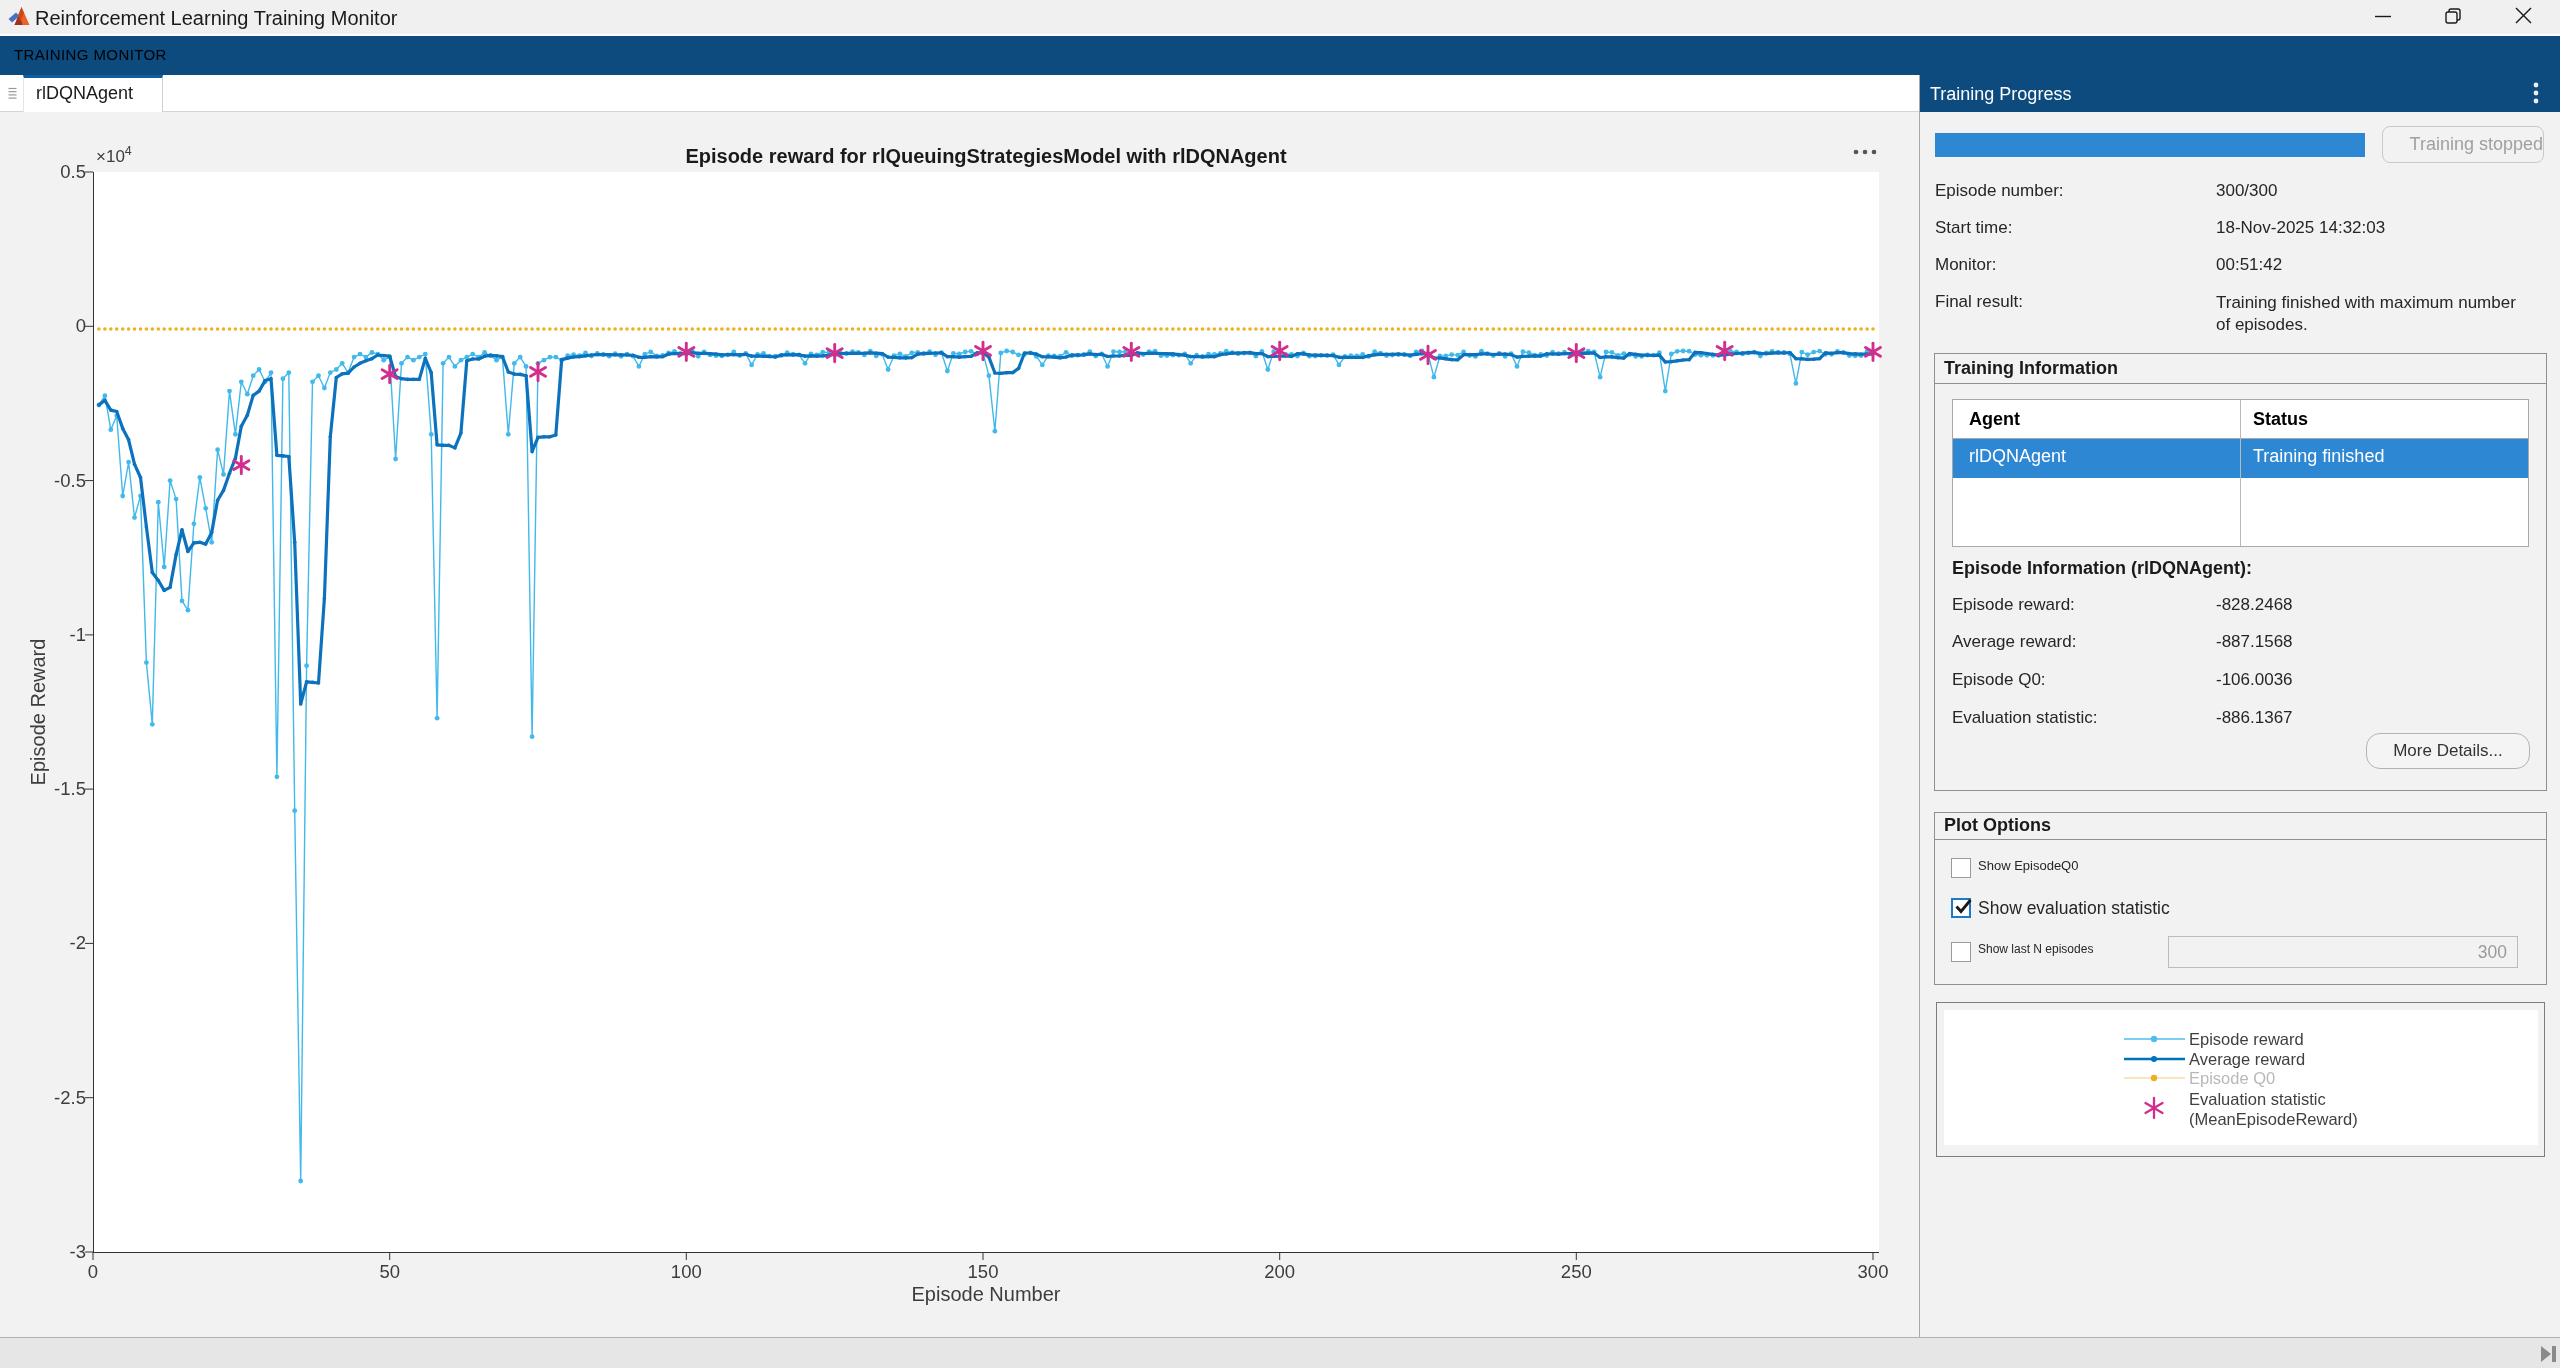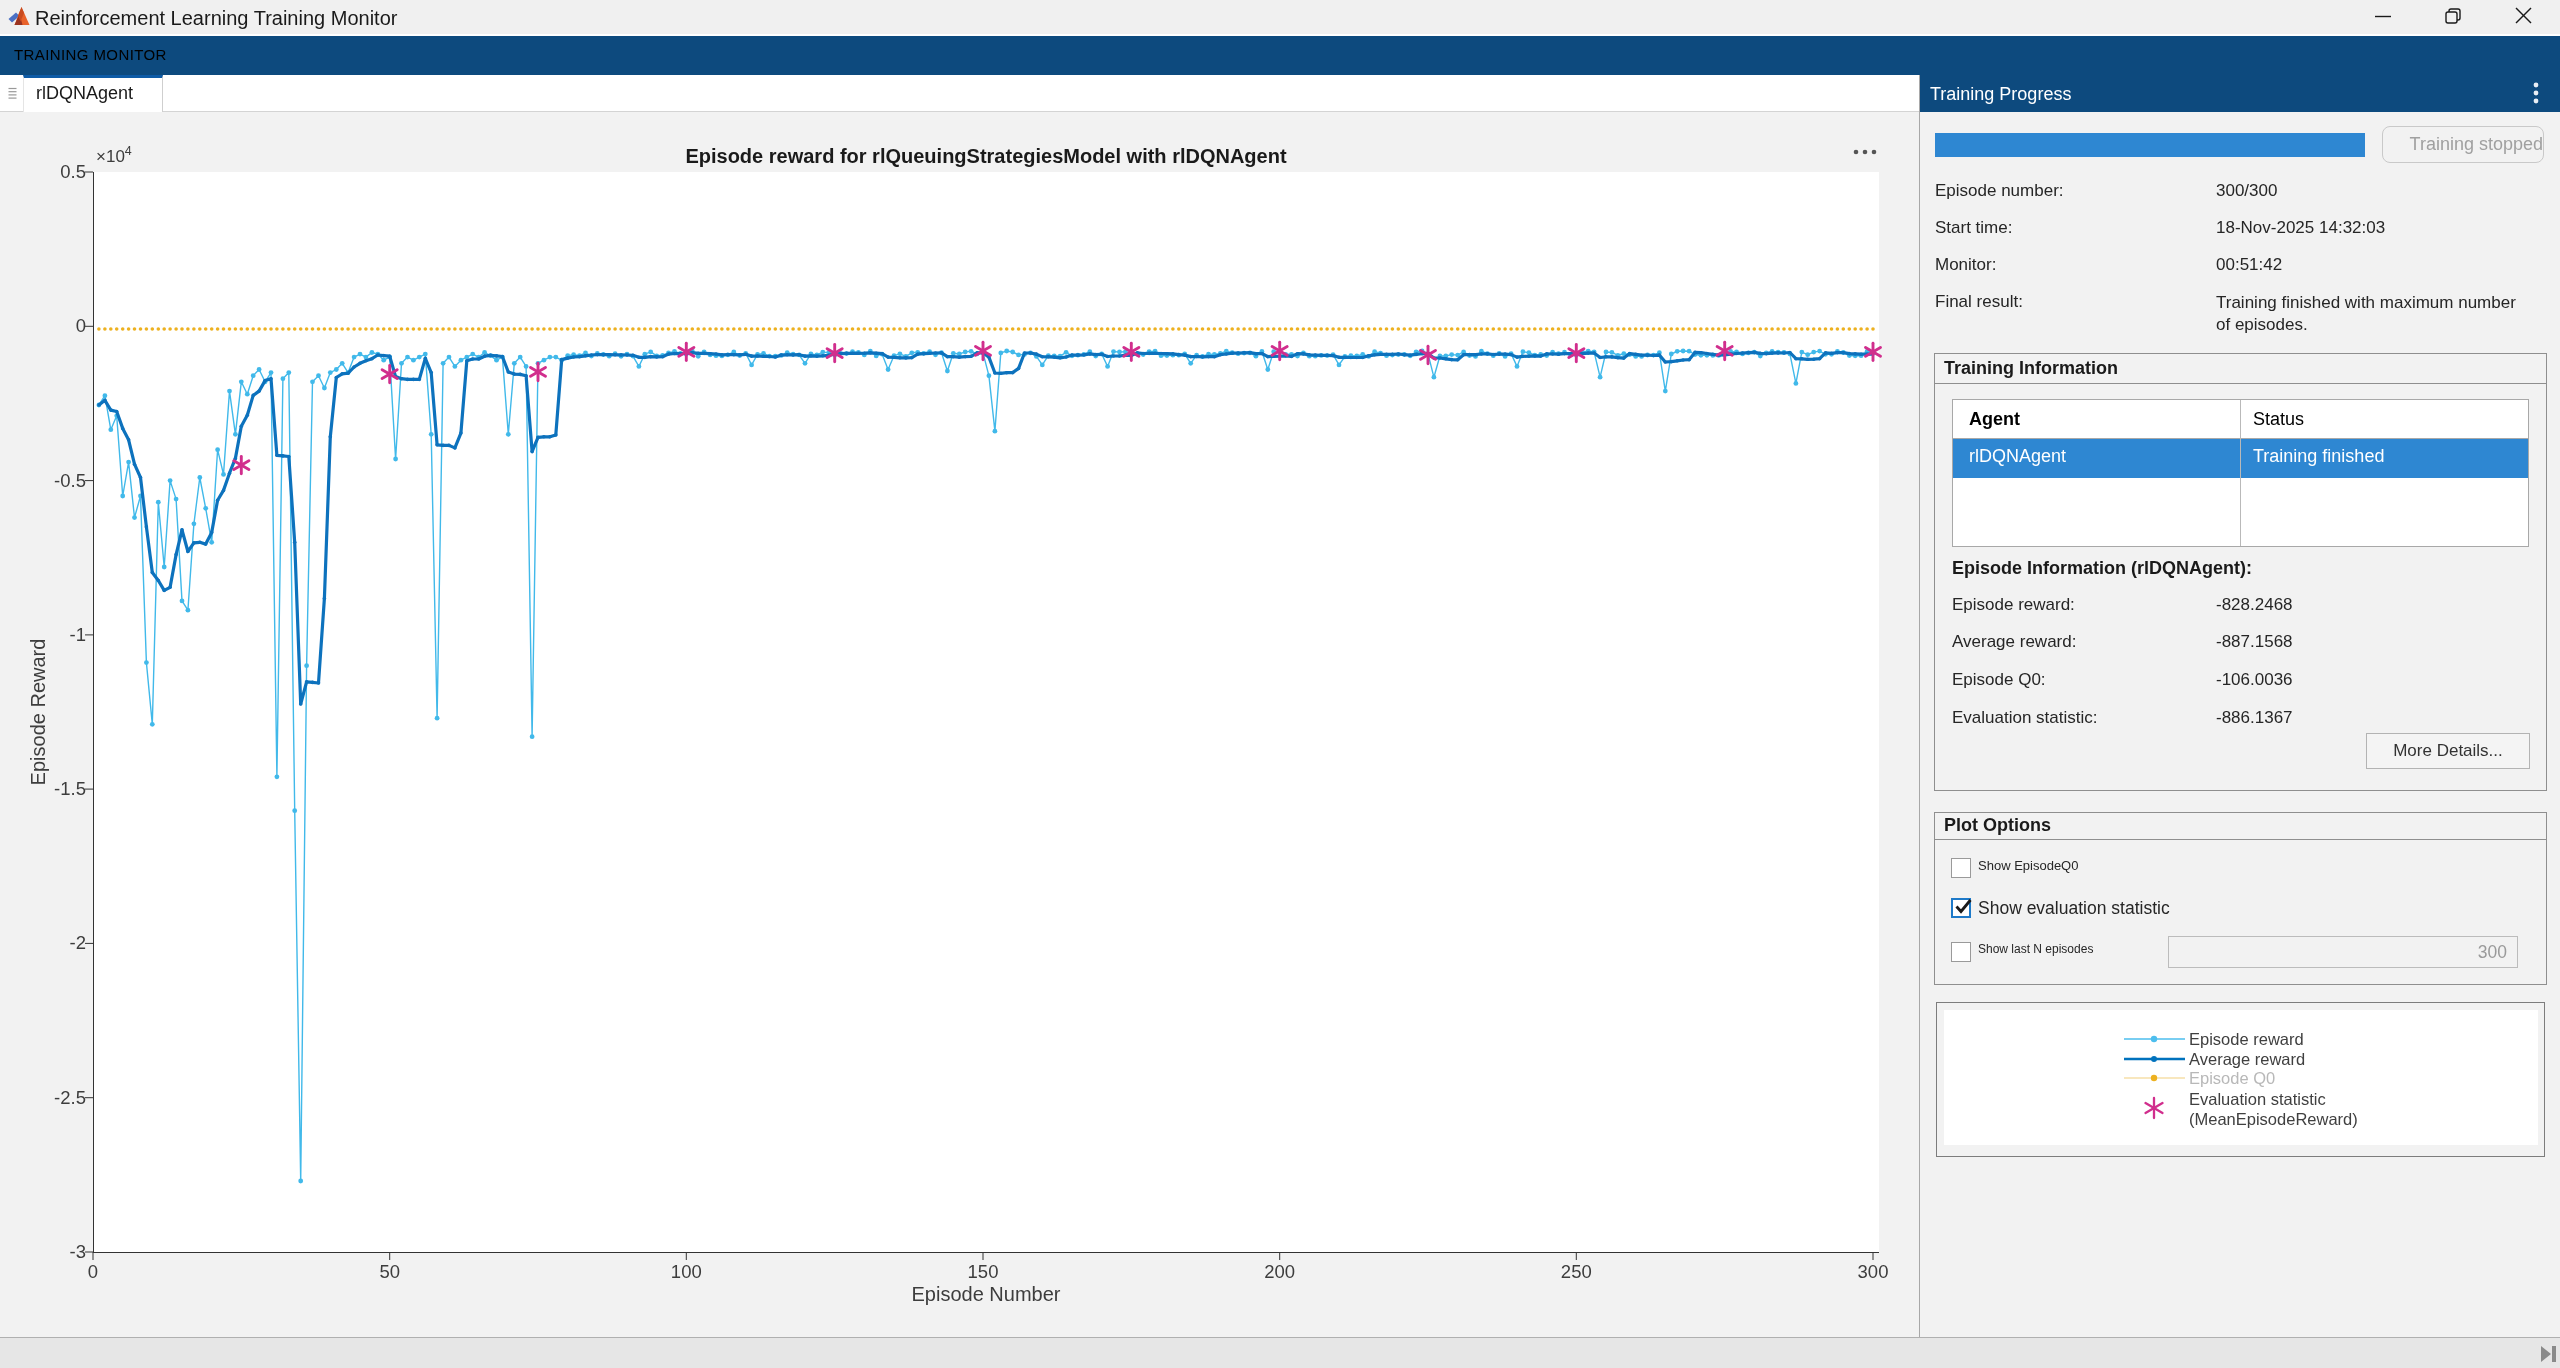--- a/index.html
+++ b/index.html
@@ -21,21 +21,21 @@
 #trstopped{left:2382px;top:126px;width:162px;height:37px;border:1.5px solid #c9c9c9;border-radius:8px;color:#a0a0a0;font-size:18px;text-align:right;line-height:34px}
 .lbl{font-size:17px;color:#262626}
 .box{border:1px solid #8f8f8f}
 .boxtitle{font-size:18px;font-weight:bold;color:#1a1a1a}
 #tinfo{left:1934px;top:353px;width:613px;height:438px}
 #tinfo-sep{left:1934px;top:383px;width:613px;height:1px;background:#8f8f8f}
 #table{left:1952px;top:399px;width:577px;height:148px;border:1px solid #a8a8a8;background:#fff}
 #throw{position:absolute;left:0;top:0;width:575px;height:39px;border-bottom:1px solid #a8a8a8}
 #tselrow{position:absolute;left:0;top:39px;width:575px;height:39px;background:#2e87d2;color:#fff}
 #tcoldiv{position:absolute;left:287px;top:0;width:1px;height:146px;background:#b9b9b9}
-#moredet{left:2366px;top:733px;width:164px;height:36px;border:1px solid #b3b3b3;border-radius:0;color:#333;font-size:17px;text-align:center;line-height:34px;background:#f4f4f4}
+#moredet{left:2366px;top:733px;width:164px;height:36px;border:1px solid #b3b3b3;border-radius:14px;color:#333;font-size:17px;text-align:center;line-height:34px;background:#f4f4f4}
 #plotopt{left:1934px;top:812px;width:613px;height:173px}
 #plotopt-sep{left:1934px;top:839px;width:613px;height:1px;background:#8f8f8f}
 .cb{position:absolute;width:20px;height:20px;background:#fff;border:1.5px solid #9a9a9a}
 .cbc{position:absolute;width:20px;height:20px;background:#fff;border:2px solid #1e7ac9}
 #nfield{left:2168px;top:936px;width:350px;height:32px;border:1px solid #bcbcbc;color:#9a9a9a;font-size:17.5px;text-align:right;line-height:30px;padding-right:10px}
 #legend{left:1936px;top:1002px;width:609px;height:155px;border:1px solid #7d7d7d;background:#f2f2f2}
 #legendin{left:1944px;top:1010px;width:594px;height:135px;background:#fff}
 .legtxt{font-size:16.5px;color:#404040}
 .legtxtgray{font-size:16.5px;color:#b8b8b8}
 #statusbar{left:0;top:1337px;width:2560px;height:31px;background:#e6e6e6;border-top:1px solid #b0b0b0}
@@ -1111,21 +1111,21 @@
 <div class="abs lbl" style="left:1935px;top:255px">Monitor:</div>
 <div class="abs lbl" style="left:2216px;top:255px">00:51:42</div>
 <div class="abs lbl" style="left:1935px;top:292px">Final result:</div>
 <div class="abs lbl" style="left:2216px;top:292px;width:308px;line-height:22px">Training finished with maximum number of episodes.</div>
 <div class="abs box" id="tinfo"></div>
 <div class="abs boxtitle" style="left:1944px;top:358px">Training Information</div>
 <div class="abs" id="tinfo-sep"></div>
 <div class="abs" id="table">
  <div id="throw">
       <span style="position:absolute;left:16px;top:9px;font-size:18px;font-weight:bold">Agent</span>
-      <span style="position:absolute;left:300px;top:9px;font-size:18px;font-weight:normal">Status</span>
+      <span style="position:absolute;left:300px;top:9px;font-size:18px;font-weight:bold">Status</span>
     </div>
  <div id="tselrow">
       <span style="position:absolute;left:16px;top:7px;font-size:18px">rlDQNAgent</span>
       <span style="position:absolute;left:300px;top:7px;font-size:18px">Training finished</span>
     </div>
  <div id="tcoldiv"></div>
 </div>
 <div class="abs boxtitle" style="left:1952px;top:558px">Episode Information (rlDQNAgent):</div>
 <div class="abs lbl" style="left:1952px;top:595px">Episode reward:</div>
 <div class="abs lbl" style="left:2216px;top:595px">-828.2468</div>

